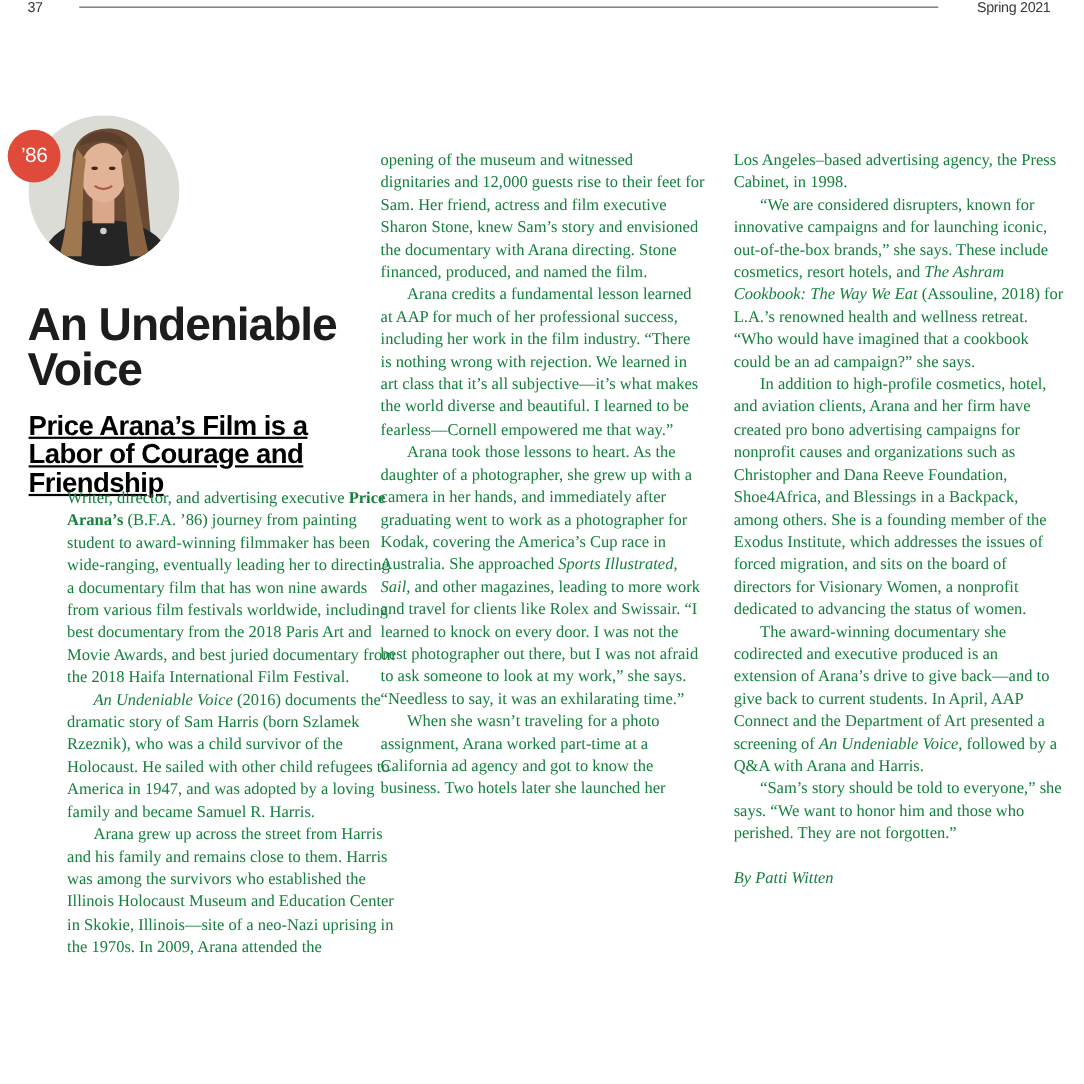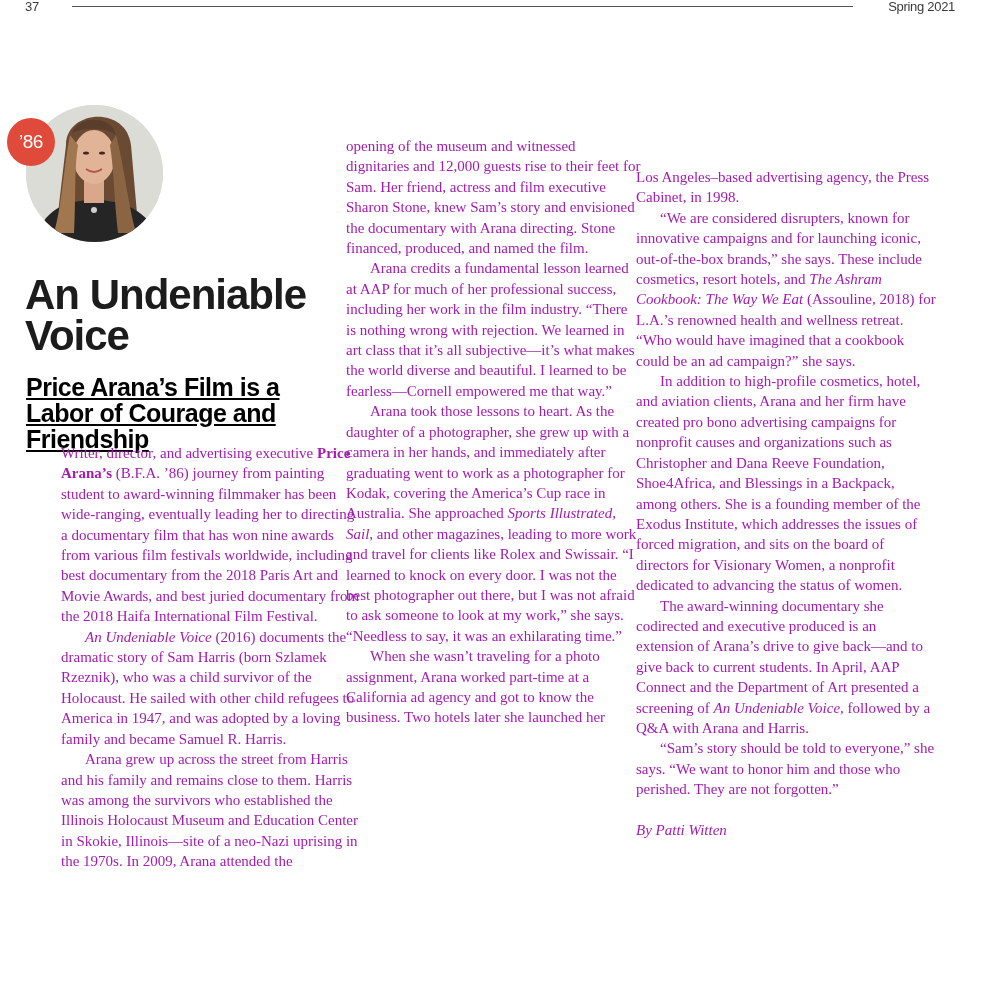--- a/index.html
+++ b/index.html
@@ -9,26 +9,26 @@
     .rule { position: absolute; left: 72px; right: 132px; top: 6px; height: 1px; background: #555; }
     .issue { position: absolute; right: 30px; top: -1px; letter-spacing: -0.3px; }
 
     .photo { position: absolute; left: 26px; top: 105px; width: 137px; height: 137px; border-radius: 50%; background: #dcdcd6; overflow: hidden; }
     .photo svg { width: 100%; height: 100%; display: block; }
     .badge { position: absolute; left: 7px; top: 118px; width: 48px; height: 48px; border-radius: 50%; background: #e04a3a; color: #ffffff; font-family: "Liberation Sans", sans-serif; font-weight: normal; font-size: 19px; display: flex; align-items: center; justify-content: center; letter-spacing: -0.5px; }
 
     .title { position: absolute; left: 25px; top: 274px; width: 310px; margin: 0; font-family: "Liberation Sans", sans-serif; font-weight: bold; font-size: 42px; line-height: 41px; color: #1c1c1c; letter-spacing: -1px; }
     .subtitle { position: absolute; left: 26px; top: 374px; width: 310px; margin: 0; font-family: "Liberation Sans", sans-serif; font-weight: bold; font-size: 25px; line-height: 26px; color: #000000; letter-spacing: -0.5px; text-decoration: underline; }
 
-    .col { position: absolute; font-family: "Liberation Serif", serif; font-size: 15px; line-height: 20.4px; color: #a21caf; }
+    .col { position: absolute; font-family: "Liberation Serif", serif; font-size: 15px; line-height: 20.4px; color: #15803d; }
     .col p { margin: 0; }
     .col p.indent { text-indent: 24px; }
     .col1 { left: 25px; top: 443px; width: 300px; margin-left: 36px; }
     .col2 { left: 346px; top: 136px; width: 295px; }
-    .col3 { left: 636px; top: 136px; width: 300px; margin-top: 31px; }
+    .col3 { left: 667px; top: 136px; width: 300px; }
     .byline { margin-top: 20px !important; font-style: italic; }
     b { font-weight: bold; }
     i { font-style: italic; }
   </style>
 </head>
 <body>
 
 <div class="header">
   <span class="page-num">37</span>
   <div class="rule"></div>

